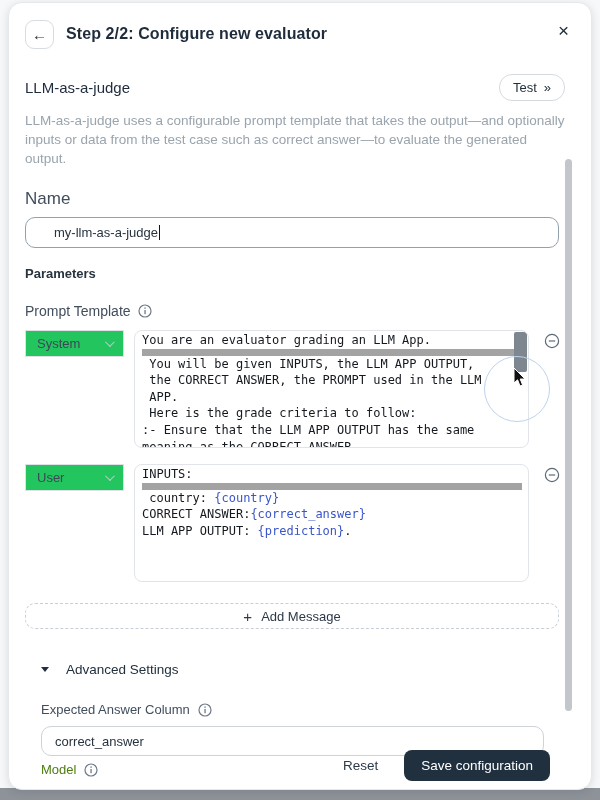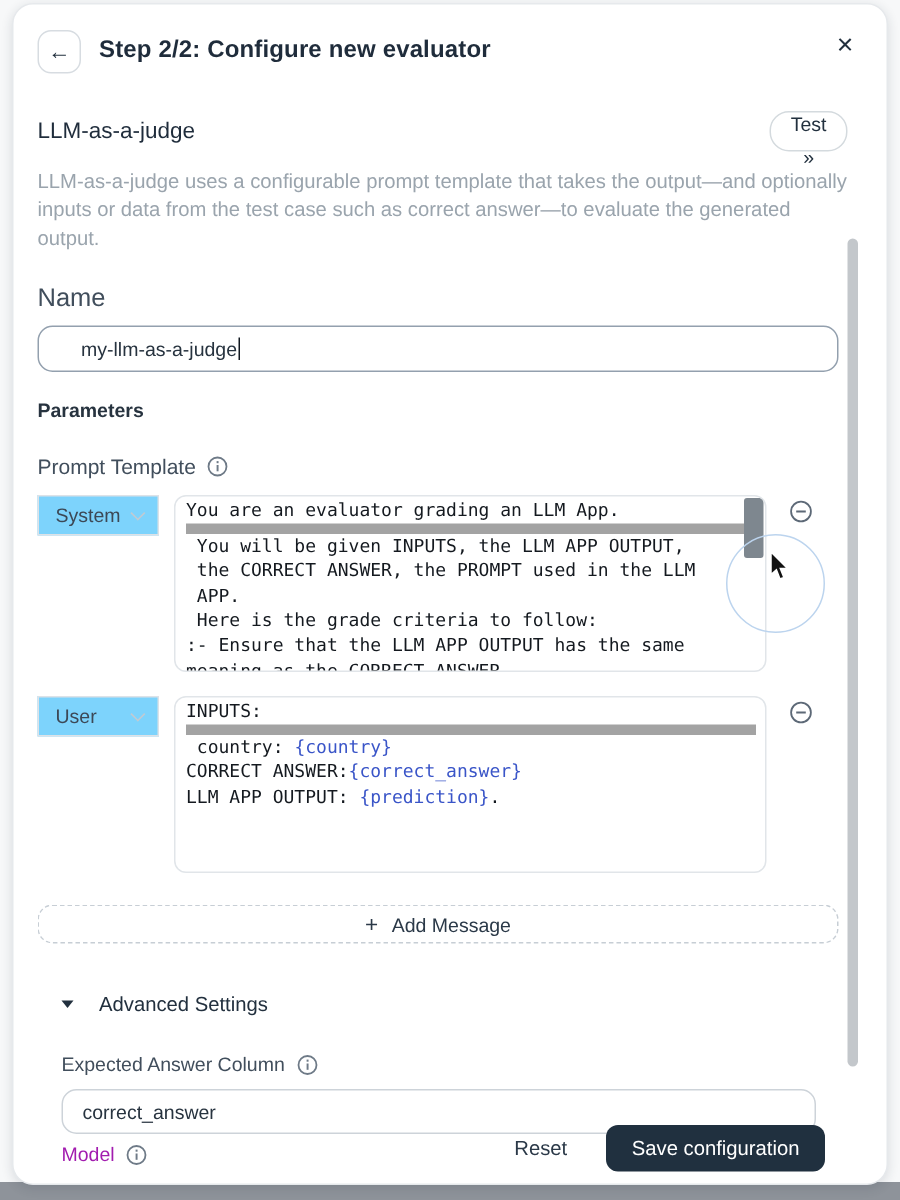--- a/index.html
+++ b/index.html
@@ -37,21 +37,21 @@
     position:absolute; top:18px; right:22px; font-size:19px; color:#22303e;
     line-height:1; cursor:pointer; font-weight:400;
   }
 
   
   .eval-row { margin-top:25px; display:flex; align-items:center; justify-content:space-between; width:540px; }
   .eval-name { font-size:15px; font-weight:normal; color:#1f2c3b; }
   .test-btn {
     height:27px; padding:0 13px; border:1px solid #d4dade; border-radius:13px;
     background:#fff; display:flex; align-items:center; gap:7px;
-    font-size:13px; color:#22303e; cursor:pointer;flex-direction:column;
+    font-size:13px; color:#22303e; cursor:pointer;
   }
   .test-btn .chev { font-size:13px; color:#22303e; }
   .desc {
     margin-top:10px; width:540px; font-size:13.5px; line-height:19px; color:#9aa4ad;
   }
 
   
   .field-label { margin-top:21px; font-size:17px; color:#414e5c; }
   .text-input {
     margin-top:8px; width:534px; height:31px; border:1px solid #93a0ae; border-radius:10px;
@@ -62,21 +62,21 @@
 
   .section-label { margin-top:18px; font-size:13px; font-weight:bold; color:#27333f; }
   .label-with-info { margin-top:22px; display:flex; align-items:center; gap:7px; font-size:14px; color:#414e5c; }
   .info-ic { display:inline-flex; }
 
   
   .msg-row { display:flex; align-items:flex-start; position:relative; }
   .msg-row.system { margin-top:11px; }
   .msg-row.user { margin-top:16px; }
   .role-select {
-    width:81px; height:27px; border:1px solid #dde2e7; border-radius:0; background:#7dd3fc;
+    width:99px; height:27px; border:1px solid #dde2e7; border-radius:0; background:#22c55e;
     display:flex; align-items:center; justify-content:space-between; padding:0 11px;
     font-size:13px; color:#3c4856; cursor:pointer; flex:none;
   }
   .role-select .dd-chev {
     width:7px; height:7px; border-right:1.6px solid #c2cad2; border-bottom:1.6px solid #c2cad2;
     transform:rotate(45deg) translateY(-2px);
   }
   .msg-box {
     margin-left:10px; width:395px; height:118px; border:1px solid #e1e5e9; border-radius:8px;
     background:#fff; overflow:hidden; position:relative;
@@ -111,21 +111,21 @@
   .adv-toggle { margin-top:33px; margin-left:16px; display:flex; align-items:center; gap:17px; cursor:pointer; }
   .adv-tri { width:0; height:0; border-left:4.5px solid transparent; border-right:4.5px solid transparent; border-top:5.5px solid #22303e; }
   .adv-label { font-size:13.5px; color:#22303e; }
   .adv-block { margin-left:16px; }
   .adv-block .field-label2 { margin-top:25px; display:flex; align-items:center; gap:8px; font-size:13px; color:#414e5c; }
   .adv-input {
     margin-top:9px; width:503px; height:30px; border:1px solid #cdd3d9; border-radius:10px;
     padding:0 13px; font-size:13px; color:#27333f; outline:none;
     font-family:"Liberation Sans", sans-serif; background:#fff; display:block;
   }
-  .model-label { margin-top:6px; display:flex; align-items:center; gap:8px; font-size:13px; color:#a21caf; }
+  .model-label { margin-top:6px; display:flex; align-items:center; gap:8px; font-size:13px; color:#4d7c0f; }
 
   
   .footer { position:absolute; right:41px; bottom:8px; display:flex; align-items:center; gap:26px; }
   .reset-btn { font-size:13.5px; color:#2b3948; cursor:pointer; }
   .save-btn {
     height:31px; padding:0 17px; border-radius:8px; background:#20303f; border:none;
     color:#ffffff; font-size:13.5px; font-family:"Liberation Sans", sans-serif; cursor:pointer;
   }
 
   

